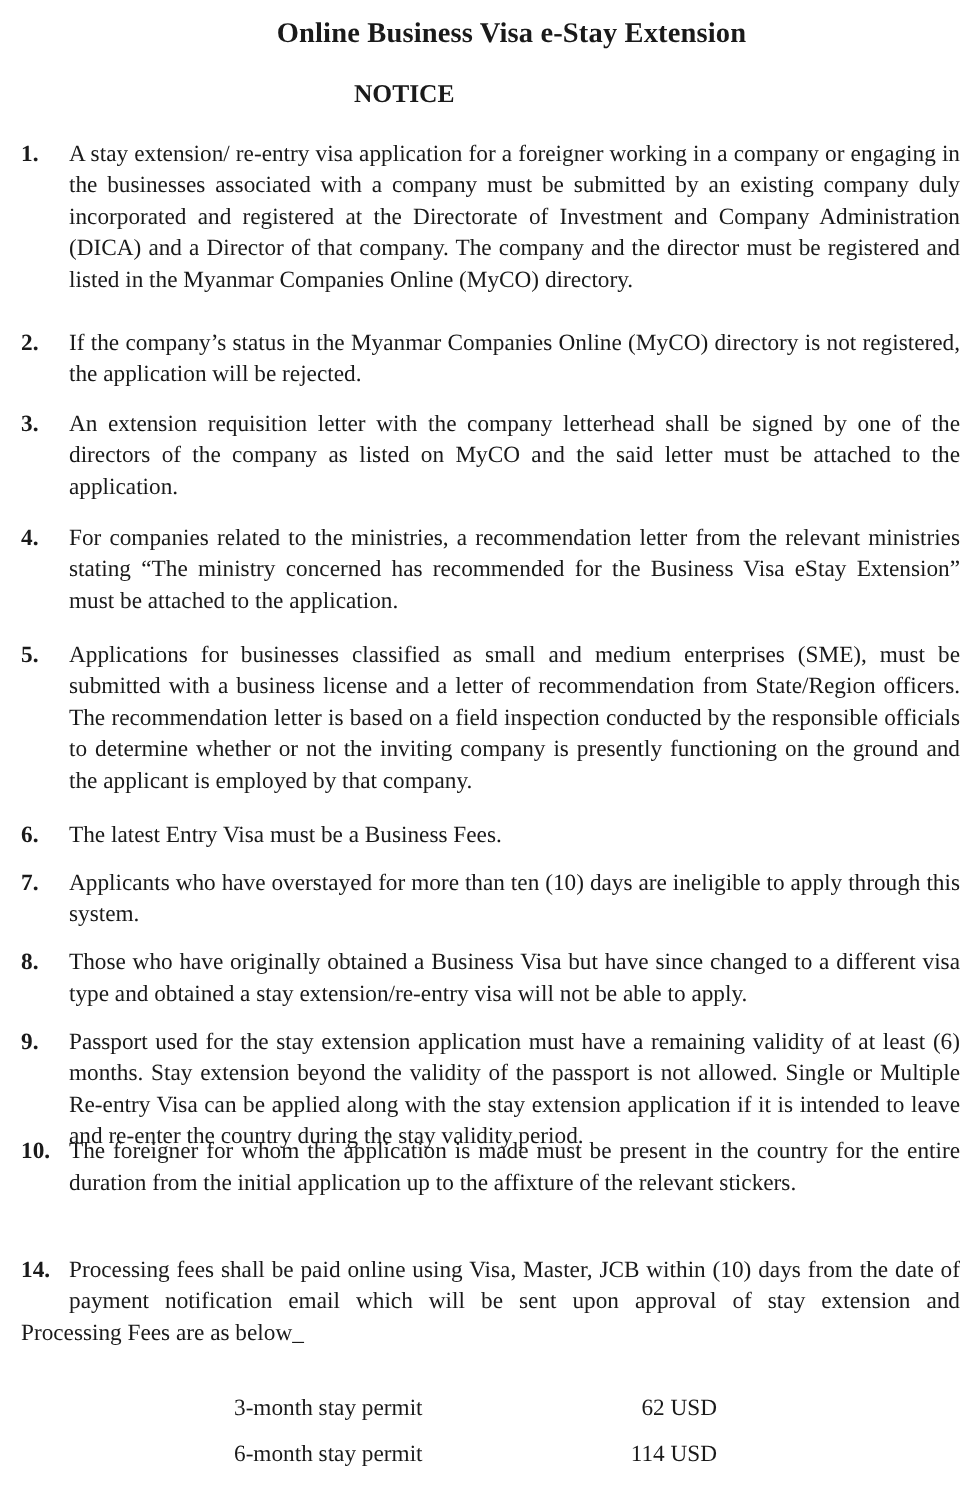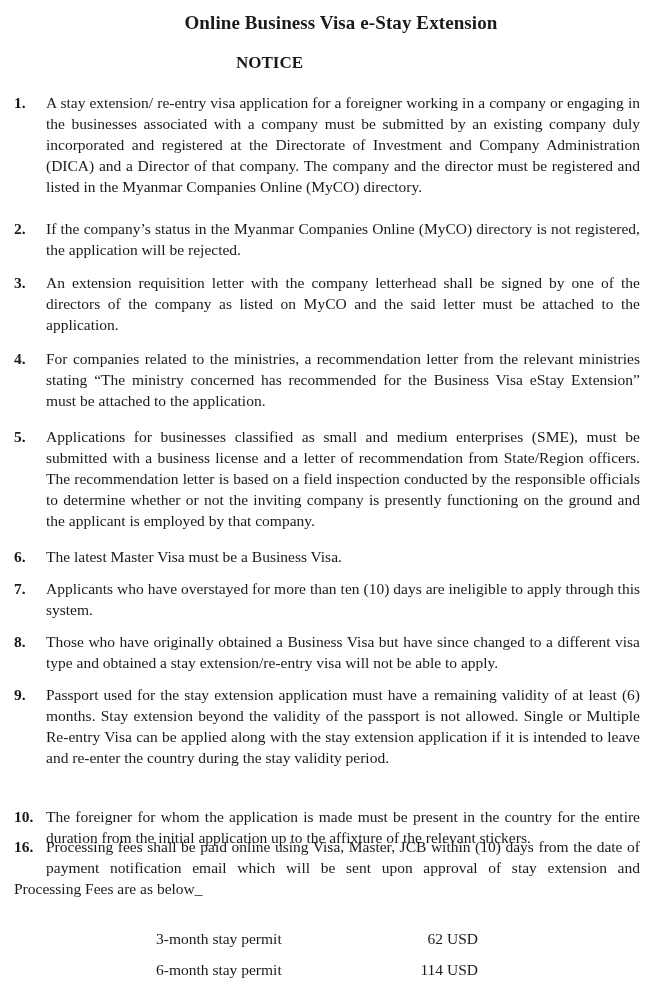--- a/index.html
+++ b/index.html
@@ -61,45 +61,45 @@
     <div class="body">For companies related to the ministries, a recommendation letter from the relevant ministries stating “The ministry concerned has recommended for the Business Visa eStay Extension” must be attached to the application.</div>
   </div>
 
   <div class="item" style="top:426px">
     <span class="num">5.</span>
     <div class="body">Applications for businesses classified as small and medium enterprises (SME), must be submitted with a business license and a letter of recommendation from State/Region officers. The recommendation letter is based on a field inspection conducted by the responsible officials to determine whether or not the inviting company is presently functioning on the ground and the applicant is employed by that company.</div>
   </div>
 
   <div class="item" style="top:546px">
     <span class="num">6.</span>
-    <div class="body">The latest Master Visa must be a Business Visa.</div>
+    <div class="body">The latest Entry Visa must be a Business Fees.</div>
   </div>
 
   <div class="item" style="top:578px">
     <span class="num">7.</span>
     <div class="body">Applicants who have overstayed for more than ten (10) days are ineligible to apply through this system.</div>
   </div>
 
   <div class="item" style="top:631px">
     <span class="num">8.</span>
     <div class="body">Those who have originally obtained a Business Visa but have since changed to a different visa type and obtained a stay extension/re-entry visa will not be able to apply.</div>
   </div>
 
   <div class="item" style="top:684px">
     <span class="num">9.</span>
     <div class="body">Passport used for the stay extension application must have a remaining validity of at least (6) months. Stay extension beyond the validity of the passport is not allowed. Single or Multiple Re-entry Visa can be applied along with the stay extension application if it is intended to leave and re-enter the country during the stay validity period.</div>
   </div>
 
-  <div class="item" style="top:806px">
+  <div class="item" style="top:757px">
     <span class="num">10.</span>
     <div class="body">The foreigner for whom the application is made must be present in the country for the entire duration from the initial application up to the affixture of the relevant stickers.</div>
   </div>
 
   <div class="item" style="top:836px">
-    <span class="num">16.</span>
+    <span class="num">14.</span>
     <div class="body" style="text-align-last: justify; font-family: Liberation Serif, serif;">Processing fees shall be paid online using Visa, Master, JCB within (10) days from the date of payment notification email which will be sent upon approval of stay extension and</div>
     <div class="fee-note">Processing Fees are as below_</div>
   </div>
 
   <div class="fees" style="top:930px">
     <div class="fee-row" style="top:0">
       <span class="fee-label">3-month stay permit</span>
       <span class="fee-value">62 USD</span>
     </div>
     <div class="fee-row" style="top:31px">

